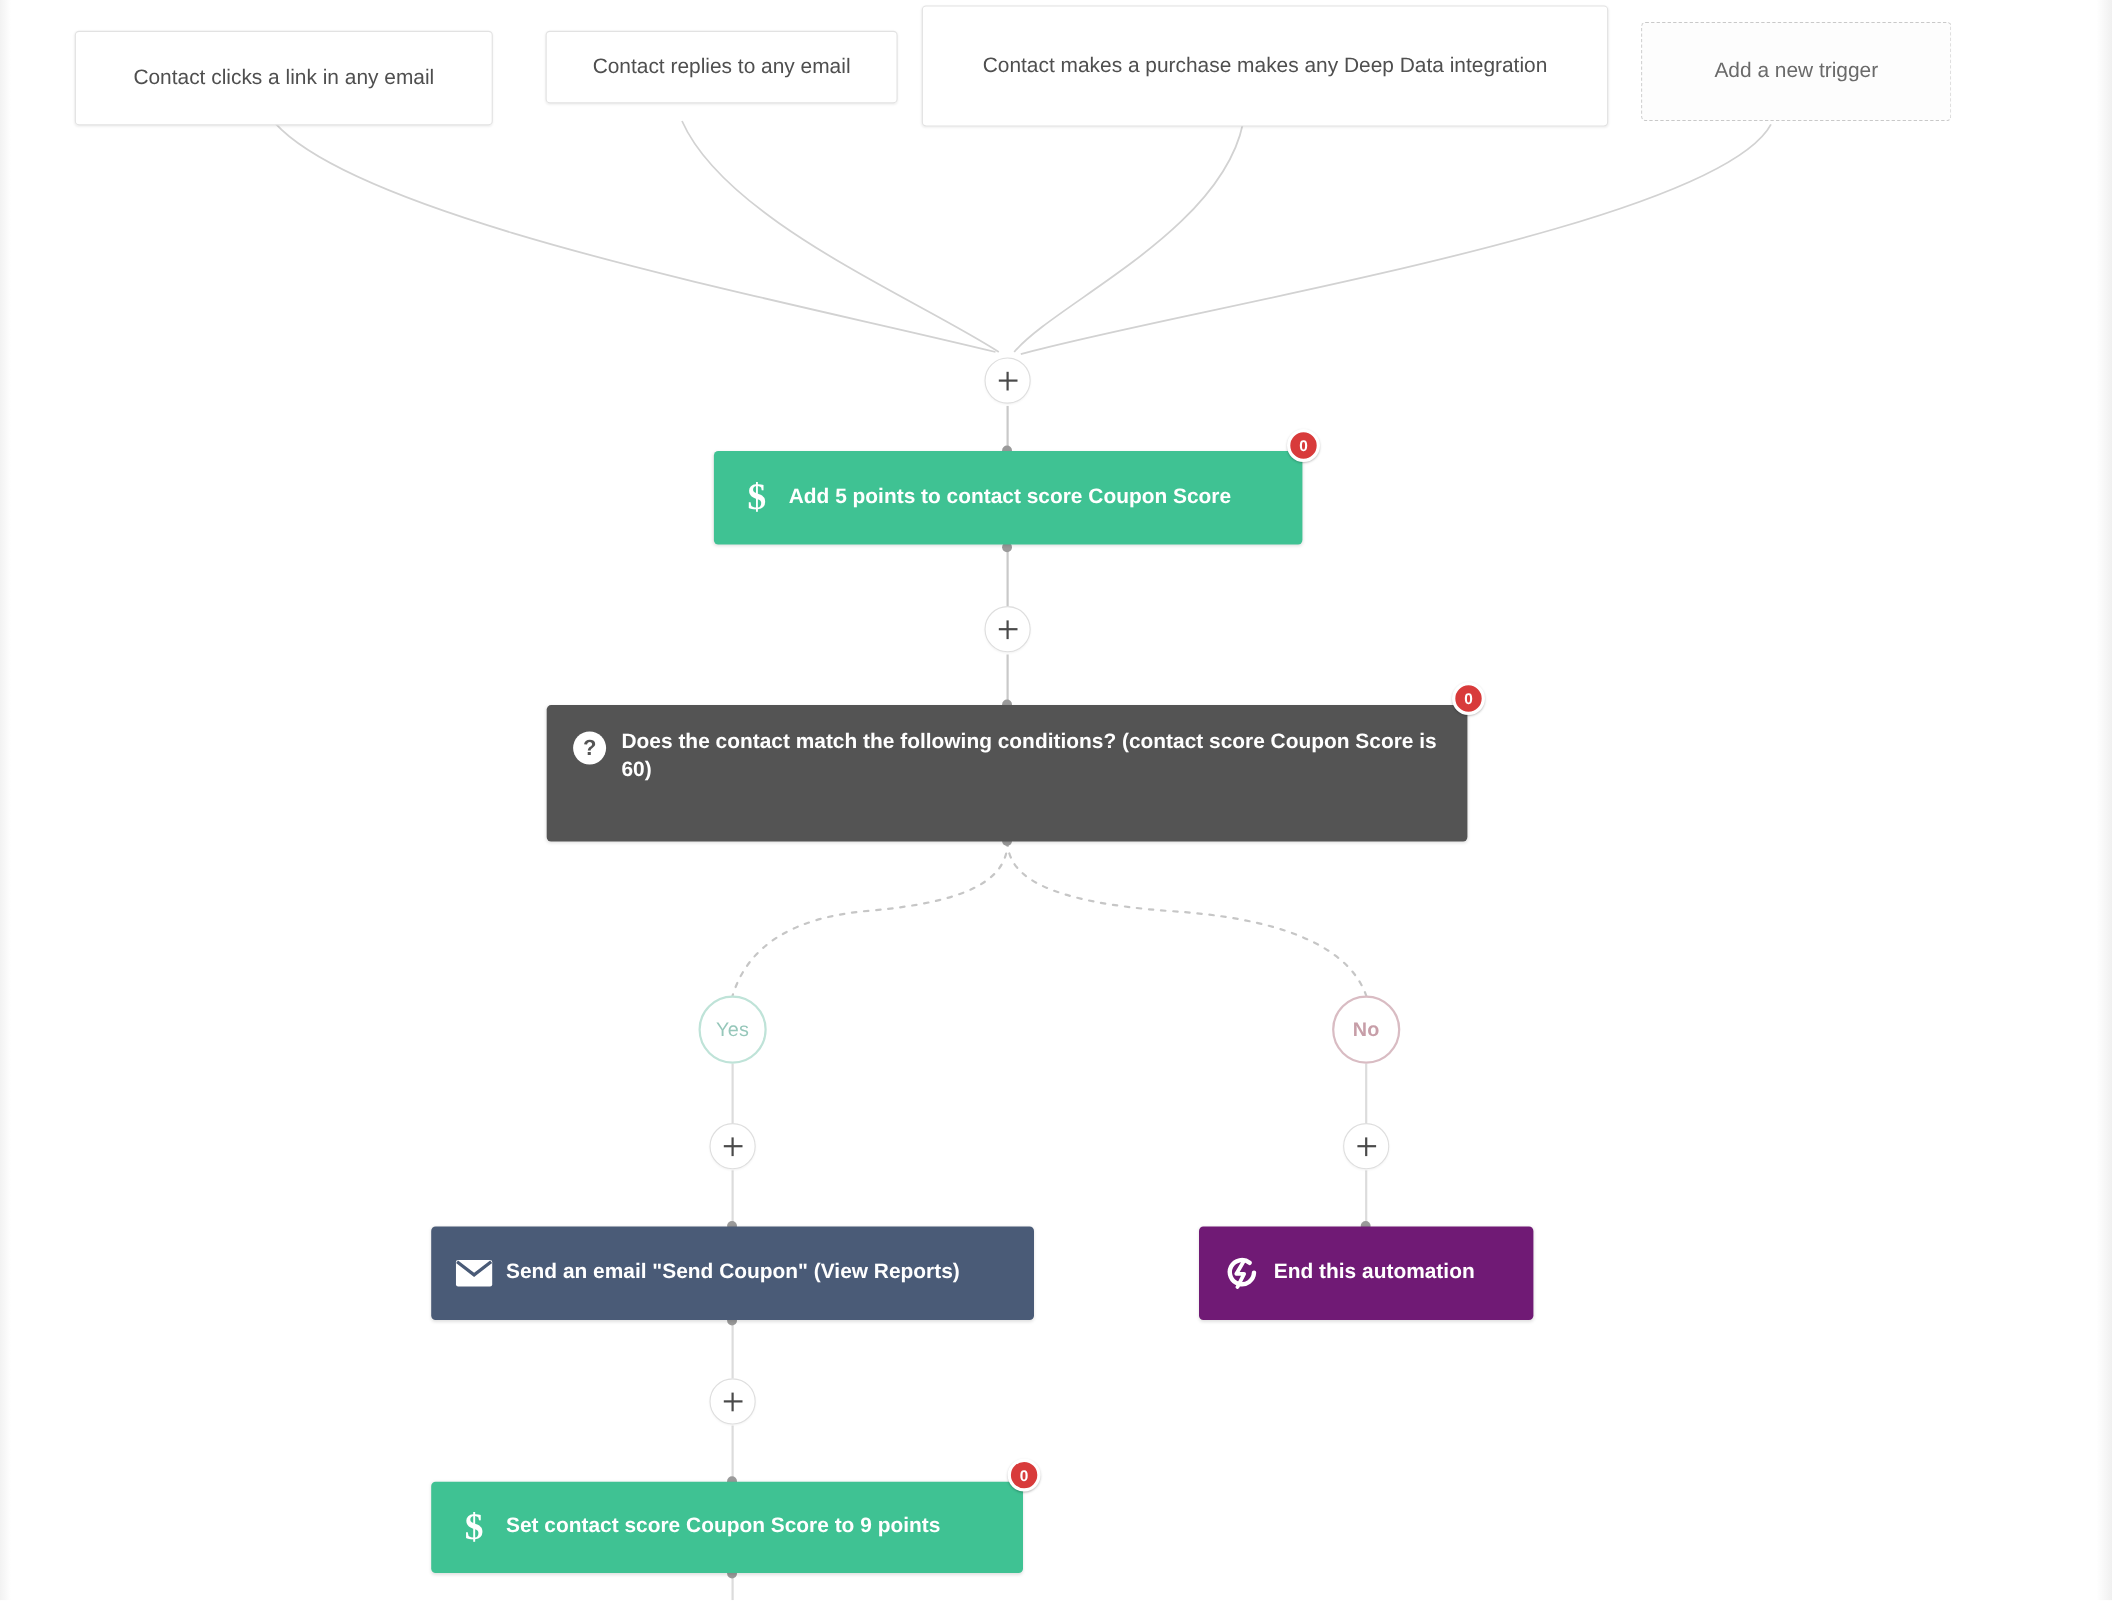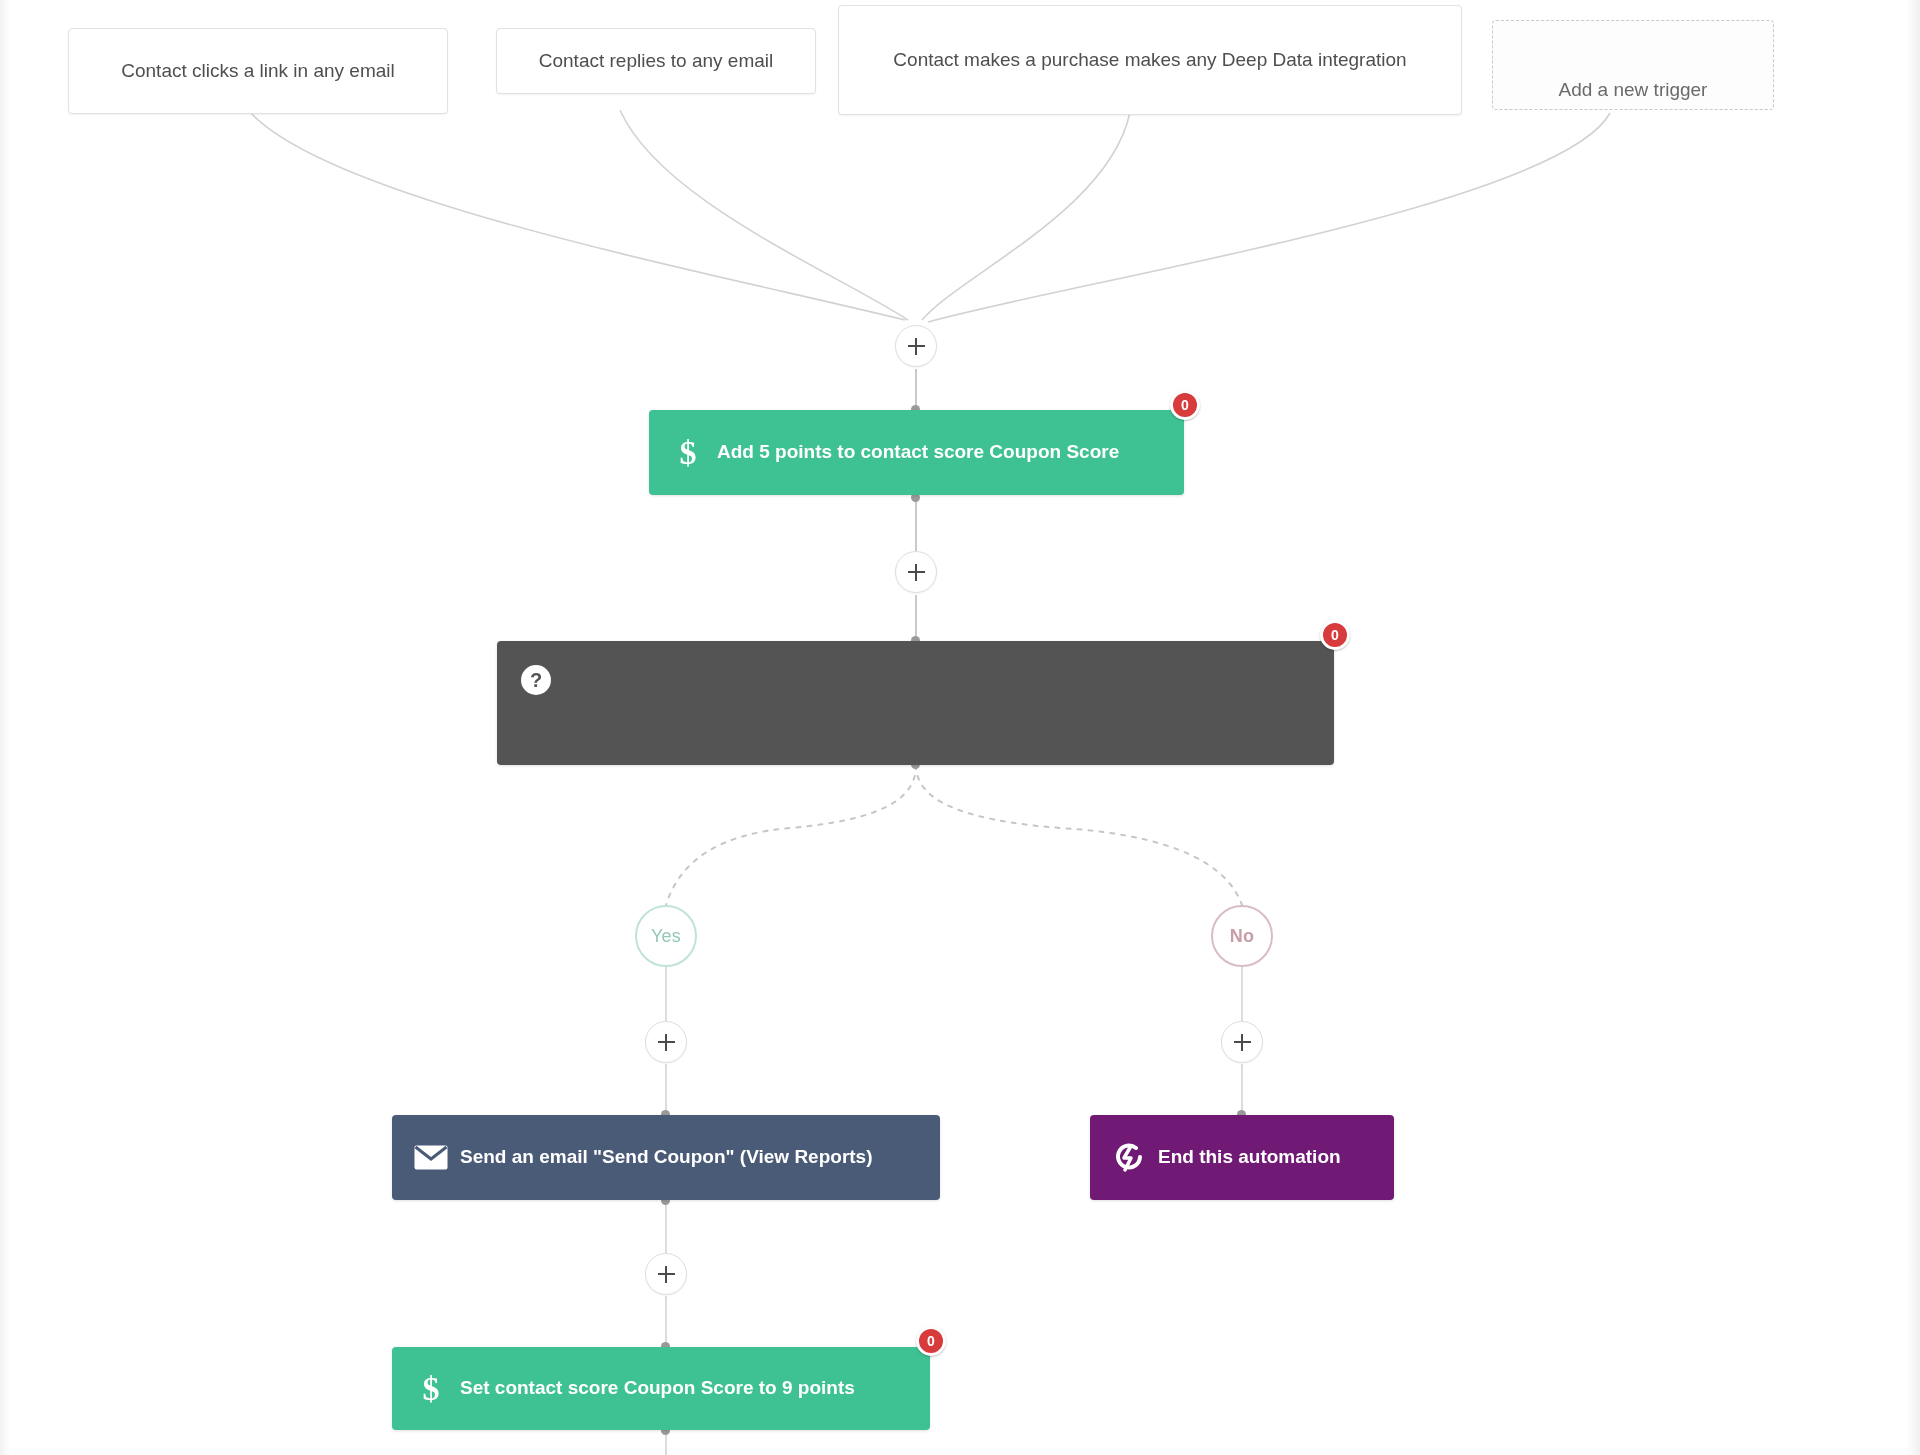--- a/index.html
+++ b/index.html
@@ -56,21 +56,20 @@
     color: #4f4f4f;
     font-size: 19px;
     line-height: 1.35;
     padding: 6px 14px;
   }
   .trigger.dashed {
     border: 1px dashed #c9c9c9;
     box-shadow: none;
     color: #6a6a6a;
     background: #fdfdfd;
-    align-items: flex-end;
   }
 
   
   .plus {
     position: absolute;
     width: 42px;
     height: 42px;
     border-radius: 50%;
     background: #ffffff;
     border: 1px solid #dedede;
@@ -270,20 +269,21 @@
   <div class="badge" style="left:1170px; top:390px;">
     <span>0</span>
   </div>
 
   <div class="plus" style="left:895px; top:551px;"></div>
 
   <div class="action dark" style="left:497px; top:641px; width:837px; height:124px;">
     <span class="ico">
       <span class="q-ico">?</span>
     </span>
+    <span class="txt">Does the contact match the following conditions? (contact score Coupon Score is 60)</span>
   </div>
   <div class="badge" style="left:1320px; top:620px;">
     <span>0</span>
   </div>
 
   <div class="branch-label yes" style="left:635px; top:905px;">
     <span>Yes</span>
   </div>
 
   <div class="branch-label no" style="left:1211px; top:905px;font-weight:bold;">

